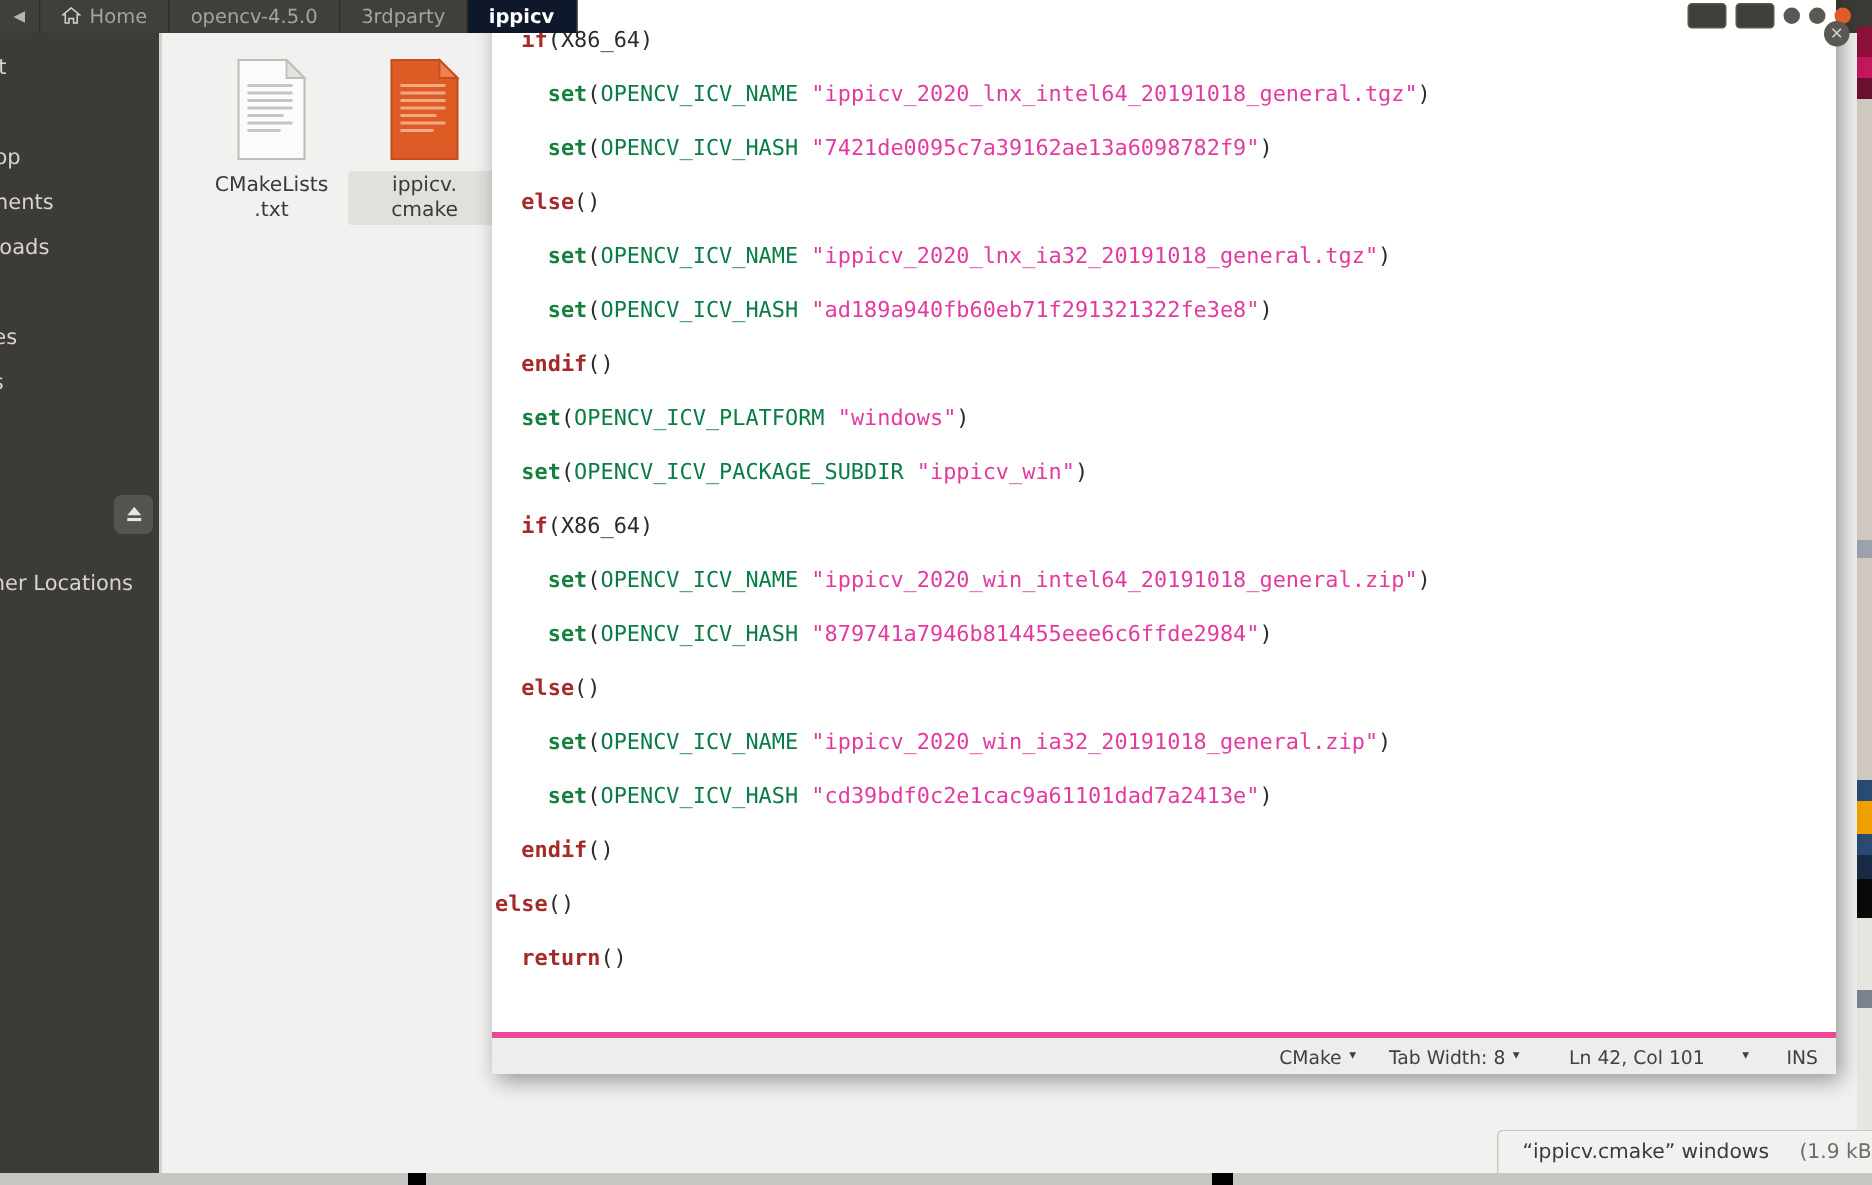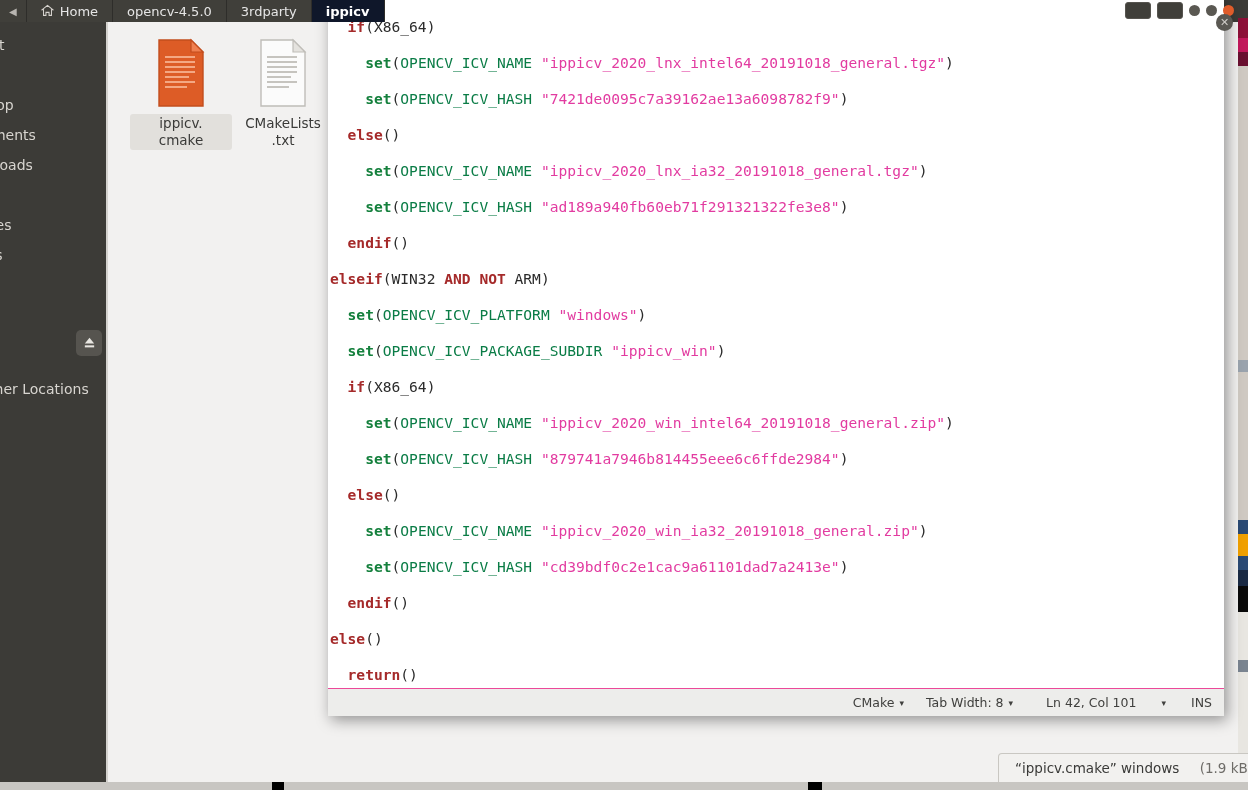--- a/index.html
+++ b/index.html
@@ -81,21 +81,21 @@
     align-items: stretch;
     height: 22px;
     z-index: 3;
   }
   .pathbar-btn {
     display: flex;
     align-items: center;
     gap: 6px;
     padding: 0 14px;
     height: 22px;
-    color: #e5e5e5;
+    color: #a3a3a3;
     font-size: 13px;
     border-right: 1px solid #2e2d2a;
     background: #403f3a;
   }
   .pathbar-btn.back {
     padding: 0 9px;
     font-size: 10px;
     color: #b8b5b0;
   }
   .pathbar-btn.current {
@@ -229,21 +229,21 @@
   .str  { color: #e23ba0; }                          
   .pl   { color: #2b2b2b; }     
 
   
   .statusbar {
     position: absolute;
     left: 0; bottom: 0;
     width: 896px;
     height: 28px;
     background: #ededeb;
-    border-top: 1px solid #ec4899;
+    border-top: 4px solid #ec4899;
     display: flex;
     align-items: center;
     justify-content: flex-end;
     gap: 0;
     font-size: 12.5px;
     color: #40403e;
     padding-right: 10px;
   }
   .sb-cell { display: flex; align-items: center; gap: 5px; padding: 0 11px; }
   .caret-dn { font-size: 9px; color: #40403e; }
@@ -373,20 +373,40 @@
 
       <div class="sb-spacer"></div>
       <div class="sb-item locations" style="margin-top:80px">
         <span class="sb-label">Other Locations</span>
       </div>
     </div>
     <div class="sidebar-edge"></div>
 
     <div class="fileview">
       <div class="icon-grid">
+
+        <div class="file-item">
+          <div class="file-glyph">
+            <svg width="56" height="70" viewBox="0 0 56 70">
+              <path d="M6 2 H38 L50 14 V68 H6 Z" fill="#fbfbfb" stroke="#bfbdb8" stroke-width="1.4"></path>
+              <path d="M38 2 L50 14 H38 Z" fill="#e4e2de" stroke="#bfbdb8" stroke-width="1.2"></path>
+              <g fill="#c6c4bf">
+                <rect x="12" y="18" width="30" height="2"></rect>
+                  <rect x="12" y="23" width="30" height="2"></rect>
+                <rect x="12" y="28" width="30" height="2"></rect>
+                  <rect x="12" y="33" width="30" height="2"></rect>
+                <rect x="12" y="38" width="24" height="2"></rect>
+                  <rect x="12" y="43" width="30" height="2"></rect>
+                <rect x="12" y="48" width="22" height="2"></rect>
+              </g>
+            </svg>
+          </div>
+          <div class="file-caption">CMakeLists
+.txt</div>
+        </div>
 
         <div class="file-item selected">
           <div class="file-glyph">
             <svg width="56" height="70" viewBox="0 0 56 70">
               <path d="M6 2 H38 L50 14 V68 H6 Z" fill="#dd5c26" stroke="#c24d1d" stroke-width="1.4"></path>
               <path d="M38 2 L50 14 H38 Z" fill="#f08050" stroke="#c24d1d" stroke-width="1.2"></path>
               <g fill="#f4a883">
                 <rect x="12" y="18" width="30" height="2"></rect>
                   <rect x="12" y="23" width="30" height="2"></rect>
                 <rect x="12" y="28" width="30" height="2"></rect>
@@ -397,40 +417,20 @@
               </g>
             </svg>
           </div>
           <div class="file-caption">ippicv.
 cmake</div>
         </div>
 
         <div class="file-item">
           <div class="file-glyph">
             <svg width="56" height="70" viewBox="0 0 56 70">
-              <path d="M6 2 H38 L50 14 V68 H6 Z" fill="#fbfbfb" stroke="#bfbdb8" stroke-width="1.4"></path>
-              <path d="M38 2 L50 14 H38 Z" fill="#e4e2de" stroke="#bfbdb8" stroke-width="1.2"></path>
-              <g fill="#c6c4bf">
-                <rect x="12" y="18" width="30" height="2"></rect>
-                  <rect x="12" y="23" width="30" height="2"></rect>
-                <rect x="12" y="28" width="30" height="2"></rect>
-                  <rect x="12" y="33" width="30" height="2"></rect>
-                <rect x="12" y="38" width="24" height="2"></rect>
-                  <rect x="12" y="43" width="30" height="2"></rect>
-                <rect x="12" y="48" width="22" height="2"></rect>
-              </g>
-            </svg>
-          </div>
-          <div class="file-caption">CMakeLists
-.txt</div>
-        </div>
-
-        <div class="file-item">
-          <div class="file-glyph">
-            <svg width="56" height="70" viewBox="0 0 56 70">
               <path d="M8 6 H48 V66 H8 Z" fill="#c9a86a" stroke="#a98b50" stroke-width="1.4"></path>
               <rect x="22" y="6" width="10" height="22" fill="#e8d7ae"></rect>
             </svg>
           </div>
           <div class="file-caption">ippicv_2020_lnx_intel64_20191018_general.tgz</div>
         </div>
 
       </div>
     </div>
   </div>
@@ -438,21 +438,20 @@
   <div class="editor-window">
 
     <div class="code-area">
 <div class="ln">  <span class="kw">if</span><span class="pl">(X86_64)</span></div>
 <div class="ln">    <span class="fn">set</span><span class="pl">(</span><span class="var">OPENCV_ICV_NAME</span> <span class="str">"ippicv_2020_lnx_intel64_20191018_general.tgz"</span><span class="pl">)</span></div>
 <div class="ln">    <span class="fn">set</span><span class="pl">(</span><span class="var">OPENCV_ICV_HASH</span> <span class="str">"7421de0095c7a39162ae13a6098782f9"</span><span class="pl">)</span></div>
 <div class="ln">  <span class="kw">else</span><span class="pl">()</span></div>
 <div class="ln">    <span class="fn">set</span><span class="pl">(</span><span class="var">OPENCV_ICV_NAME</span> <span class="str">"ippicv_2020_lnx_ia32_20191018_general.tgz"</span><span class="pl">)</span></div>
 <div class="ln">    <span class="fn">set</span><span class="pl">(</span><span class="var">OPENCV_ICV_HASH</span> <span class="str">"ad189a940fb60eb71f291321322fe3e8"</span><span class="pl">)</span></div>
 <div class="ln">  <span class="kw">endif</span><span class="pl">()</span></div>
-<div class="ln"><span class="kw">elseif</span><span class="pl">(WIN32 </span><span class="kw">AND NOT</span><span class="pl"> ARM)</span></div>
 <div class="ln">  <span class="fn">set</span><span class="pl">(</span><span class="var">OPENCV_ICV_PLATFORM</span> <span class="str">"windows"</span><span class="pl">)</span></div>
 <div class="ln">  <span class="fn">set</span><span class="pl">(</span><span class="var">OPENCV_ICV_PACKAGE_SUBDIR</span> <span class="str">"ippicv_win"</span><span class="pl">)</span></div>
 <div class="ln">  <span class="kw">if</span><span class="pl">(X86_64)</span></div>
 <div class="ln">    <span class="fn">set</span><span class="pl">(</span><span class="var">OPENCV_ICV_NAME</span> <span class="str">"ippicv_2020_win_intel64_20191018_general.zip"</span><span class="pl">)</span></div>
 <div class="ln">    <span class="fn">set</span><span class="pl">(</span><span class="var">OPENCV_ICV_HASH</span> <span class="str">"879741a7946b814455eee6c6ffde2984"</span><span class="pl">)</span></div>
 <div class="ln">  <span class="kw">else</span><span class="pl">()</span></div>
 <div class="ln">    <span class="fn">set</span><span class="pl">(</span><span class="var">OPENCV_ICV_NAME</span> <span class="str">"ippicv_2020_win_ia32_20191018_general.zip"</span><span class="pl">)</span></div>
 <div class="ln">    <span class="fn">set</span><span class="pl">(</span><span class="var">OPENCV_ICV_HASH</span> <span class="str">"cd39bdf0c2e1cac9a61101dad7a2413e"</span><span class="pl">)</span></div>
 <div class="ln">  <span class="kw">endif</span><span class="pl">()</span></div>
 <div class="ln"><span class="kw">else</span><span class="pl">()</span></div>

